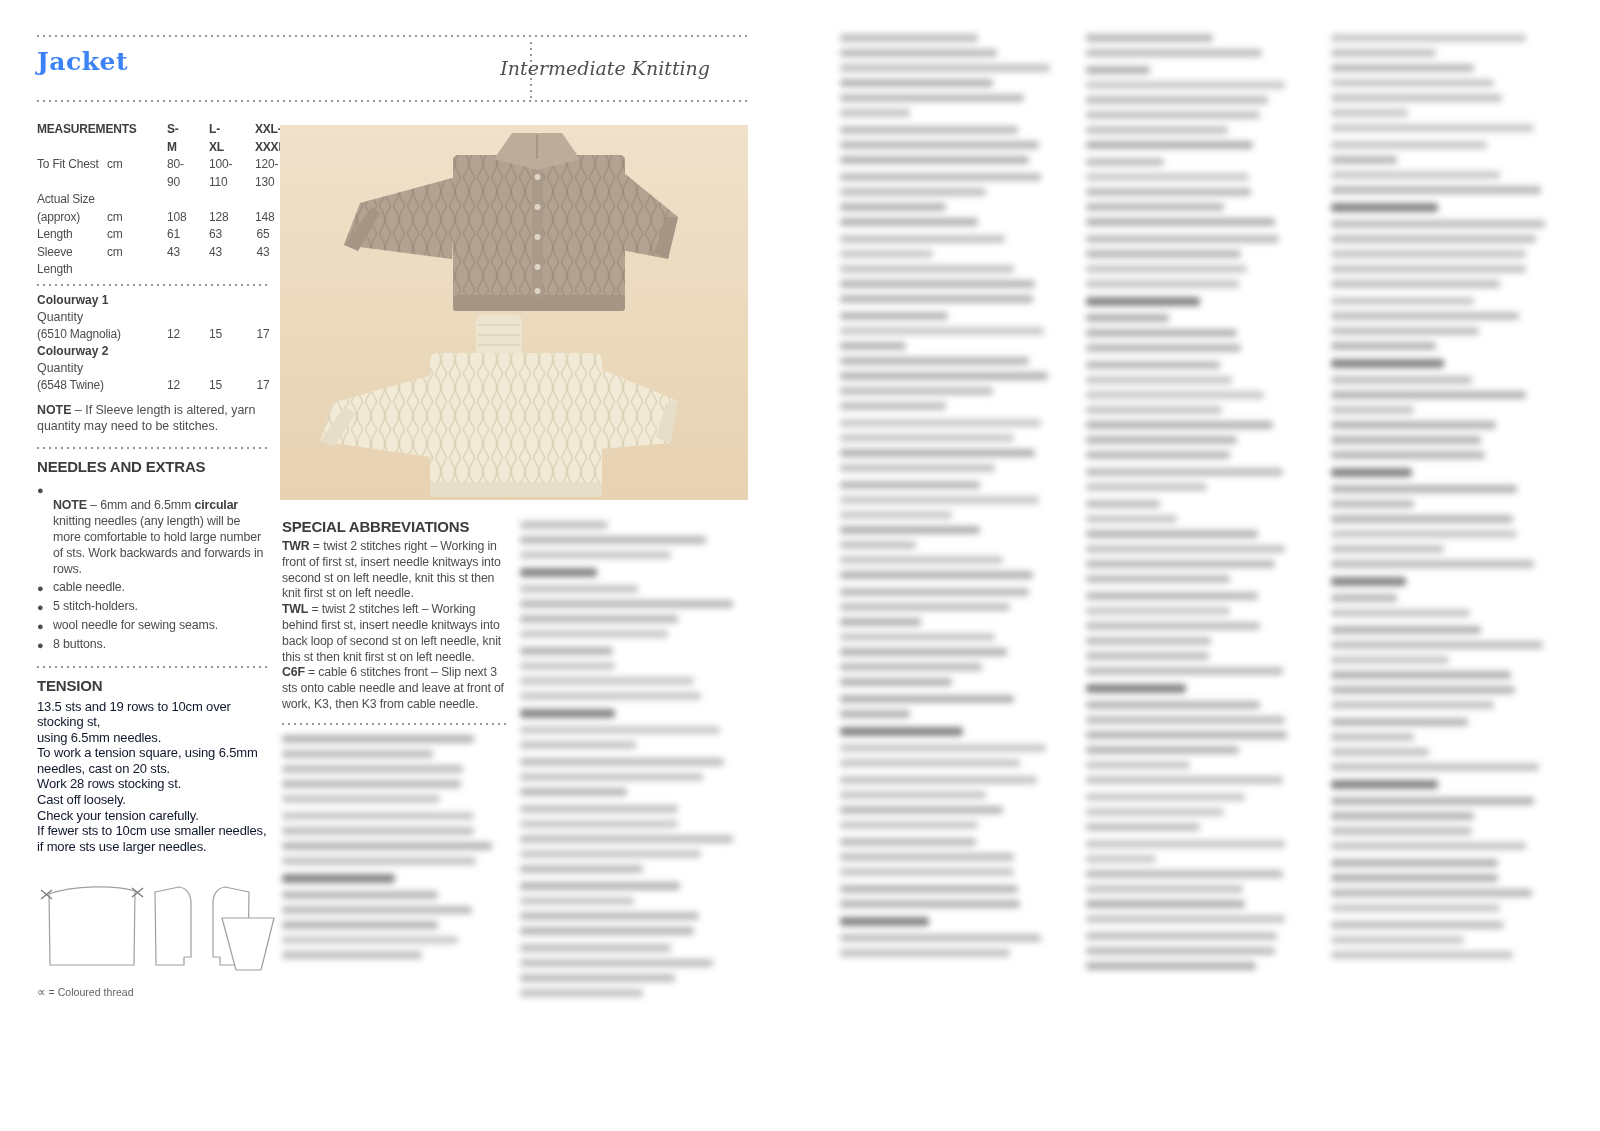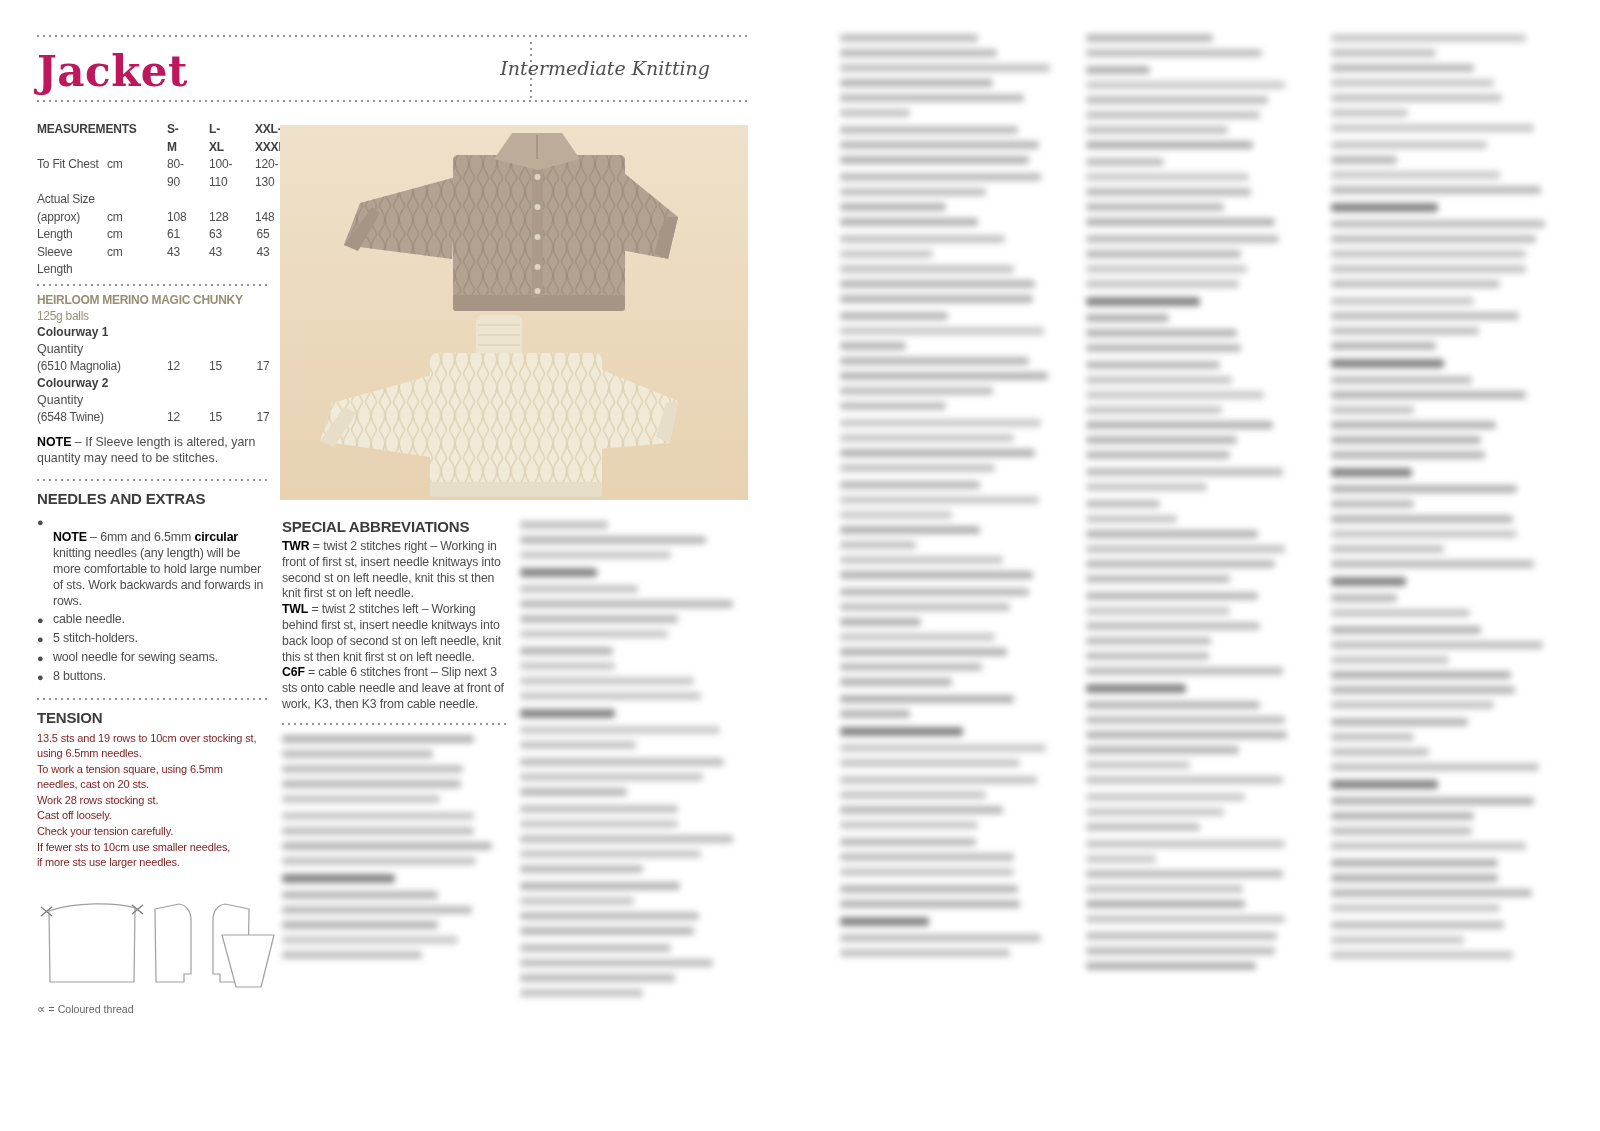--- a/index.html
+++ b/index.html
@@ -8,48 +8,48 @@
 
   
   .hdr { position:absolute; left:37px; top:35px; width:711px; height:67px; }
   .dotline { background-image:repeating-linear-gradient(90deg,#979797 0 2px,transparent 2px 6px);
              height:2px; }
   .hdr .dotline.top { position:absolute; left:0; top:0; width:100%; }
   .hdr .dotline.bot { position:absolute; left:0; bottom:0; width:100%; }
   .hdr .vdot { position:absolute; left:493px; top:4px; bottom:4px; width:2px;
                background-image:repeating-linear-gradient(0deg,#979797 0 2px,transparent 2px 6px); }
   .title { position:absolute; left:0; top:12px; font-family:"DejaVu Serif","Liberation Serif",serif;
-           font-weight:700; font-size:42px; color:#be185d; letter-spacing:0.5px; }
+           font-weight:700; font-size:25px; color:#3b82f6; letter-spacing:0.5px; }
   .subtitle { position:absolute; right:38px; top:22px; font-family:"DejaVu Serif","Liberation Serif",serif;
               font-style:italic; font-size:19px; color:#4f4f4f; }
 
   
   .tan { color:#9a8f74; font-weight:700; }
   .secthead { font-size:15px; font-weight:700; color:#3c3c3c; letter-spacing:-0.2px; }
   .body-txt { font-size:12.4px; line-height:16px; color:#4d4d4d; letter-spacing:-0.15px; }
-  b { color:#000000;text-align:right; }
+  b { color:#404040;text-align:right; }
 
   
   .leftcol { position:absolute; left:37px; top:121px; width:234px; }
   .grid5 { display:grid; grid-template-columns:70px 24px 42px 46px 52px; align-items:baseline; }
   .grid5 .c { font-size:12px; line-height:17.5px; color:#4d4d4d; letter-spacing:-0.2px; }
   .grid5 .v { text-align:center;margin-left:36px; }
   .grid5 .hd { font-weight:700; color:#3e3e3e; }
   .rule-thin { margin:5px 0 6px 0; }
   .yarnline { font-size:12px; line-height:16px; letter-spacing:-0.3px; }
   .cwlabel { font-size:12px; font-weight:700; color:#3e3e3e; line-height:17px; }
   .qty { font-size:12.4px; color:#4d4d4d; line-height:17px; }
   .noteblock { margin-top:7px; font-size:12.4px; line-height:16px; color:#4d4d4d; }
   .smallprint { margin-top:7px; font-size:10.8px; line-height:13.8px; color:#5b5b5b; letter-spacing:-0.1px; }
   .sectrule { margin:13px 0 9px 0; }
   .bullets { margin-top:6px; }
   .bullet { display:flex; margin-bottom:2px; }
   .bullet .dot { width:16px; font-size:11px; color:#4d4d4d; padding-top:1px; }
   .bullet .bt { flex:1; }
-  .tension-lines div { font-size:11px; line-height:15.6px; color:#7f1d1d; letter-spacing:-0.15px; }
+  .tension-lines div { font-size:13px; line-height:15.6px; color:#0f172a; letter-spacing:-0.15px; }
   .legend { margin-top:9px; font-size:10.6px; color:#666; letter-spacing:0; }
   .legend .sym { font-size:12px; }
 
   
   .photo { position:absolute; left:280px; top:125px; width:468px; height:375px;
            background:linear-gradient(180deg,#efe1ca 0%, #ebd9bc 55%, #e7d2b2 100%); }
   .caption { position:absolute; right:14px; bottom:6px; text-align:right;
              font-family:"DejaVu Serif","Liberation Serif",serif; font-style:italic;
              font-size:16.5px; line-height:21px; color:#5f574a; font-weight:600; }
 
@@ -108,24 +108,20 @@
       <div class="c v">63</div>
       <div class="c v">65</div>
       <div class="c ">Sleeve Length</div>
       <div class="c ">cm</div>
       <div class="c v">43</div>
       <div class="c v">43</div>
       <div class="c v">43</div>
     </div>
   <div class="dotline rule-thin"></div>
 
-  <div class="yarnline">
-    <span class="tan">HEIRLOOM MERINO MAGIC CHUNKY</span>
-    <span class="tan" style="font-weight:400;"> </span><span class="tan" style="font-weight:400;">125g balls</span>
-  </div>
   <div id="colourways">
       <div class="cwlabel">Colourway 1</div>
       <div class="qty">Quantity</div>
       <div class="grid5">
         <div class="c" style="grid-column: 1 / span 2;">(6510 Magnolia)</div>
         <div class="c v">12</div>
         <div class="c v">15</div>
         <div class="c v">17</div>
       </div>
       <div class="cwlabel">Colourway 2</div>

